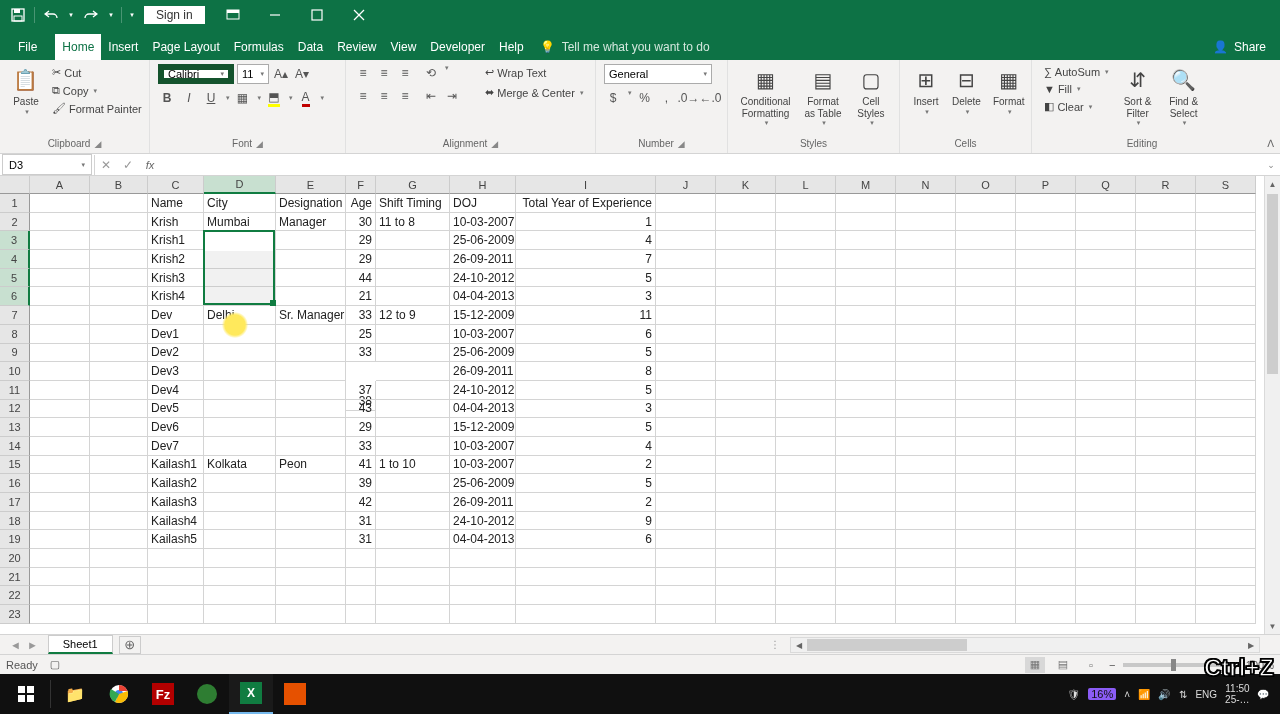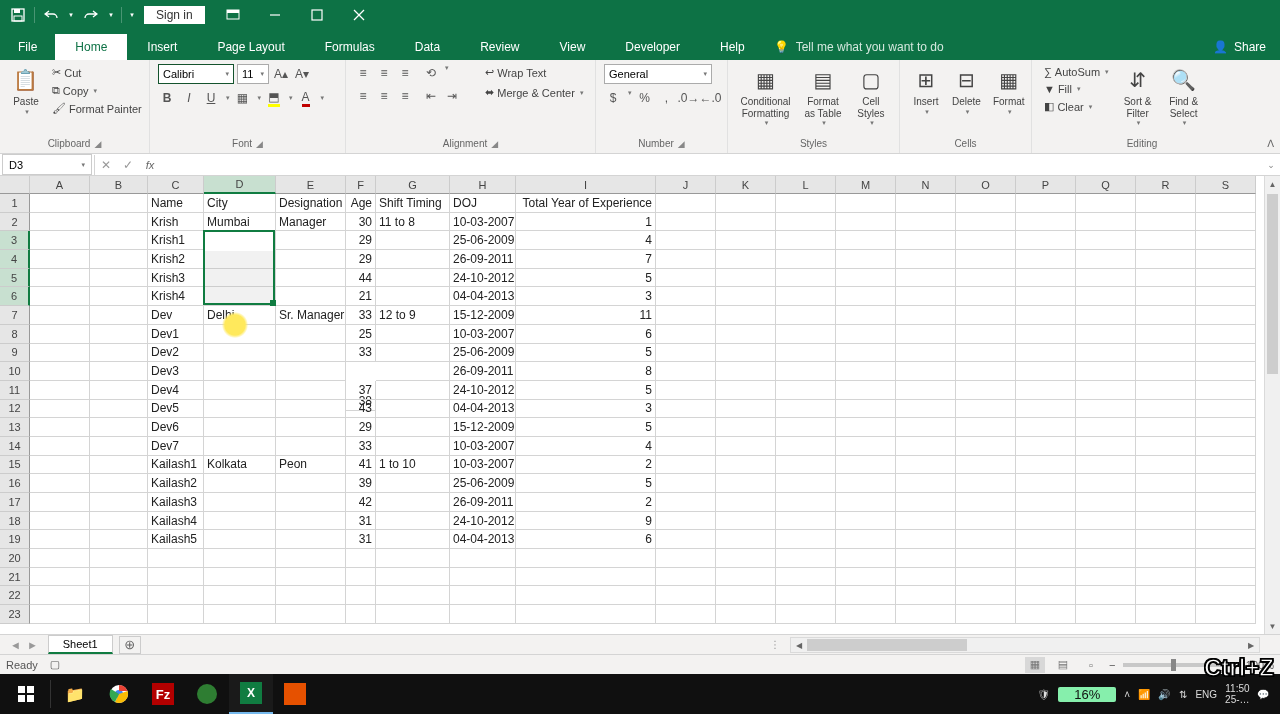--- a/index.html
+++ b/index.html
@@ -10,38 +10,38 @@
 .qat{display:flex;align-items:center;gap:2px;padding:0 6px}
 .qat-btn{width:24px;height:24px;display:flex;align-items:center;justify-content:center;cursor:pointer}
 .qat-sep{width:1px;height:16px;background:rgba(255,255,255,.25);margin:0 2px}
 .title-center{flex:1;text-align:center}
 .title-right{display:flex;align-items:center;gap:2px;padding-right:4px}
 .signin-btn{background:#fff;color:#333;padding:2px 12px;font-size:12px;margin-right:6px;cursor:pointer}
 .win-btn{width:40px;height:30px;display:flex;align-items:center;justify-content:center;cursor:pointer}
 
 
 .ribbon-tabs{height:30px;background:#0d7245;display:flex;align-items:flex-end;color:#fff;font-size:12px}
-.tab{padding:6px 20px;cursor:pointer}
+.tab{padding:6px 7px;cursor:pointer}
 .tab.file{background:#0d7245;padding:6px 18px}
 .tab.active{background:#fff;color:#0d7245}
 .tell-me{display:flex;align-items:center;gap:6px;padding:6px 10px;color:#d4e8de;font-size:12px}
 .share-area{margin-left:auto;display:flex;align-items:center;gap:6px;padding:6px 14px}
 
 
 .ribbon{height:94px;background:#f3f2f1;border-bottom:1px solid #d4d4d4;display:flex;position:relative}
 .ribbon-group{border-right:1px solid #e1e1e1;padding:4px 8px 2px;display:flex;flex-direction:column;position:relative}
 .group-body{flex:1;display:flex;align-items:flex-start;gap:4px}
 .group-label{font-size:10px;color:#666;text-align:center;padding:2px 0;display:flex;align-items:center;justify-content:center;gap:4px}
 .dialog-launcher{font-size:9px;color:#888;cursor:pointer}
 .rb-btn{display:flex;align-items:center;gap:3px;font-size:11px;color:#444;padding:2px 4px;cursor:pointer;white-space:nowrap}
 .rb-col{display:flex;flex-direction:column;gap:1px}
 .big-btn{display:flex;flex-direction:column;align-items:center;justify-content:center;width:50px;padding:2px 4px;font-size:10px;color:#444;cursor:pointer;text-align:center;line-height:1.15}
 .big-btn .ico{width:28px;height:28px;margin-bottom:2px;display:flex;align-items:center;justify-content:center;font-size:20px}
 .dd-arrow{font-size:7px;color:#777;margin-left:2px}
-.font-name{width:76px;height:20px;border:1px solid #14532d;background:#fff;font-size:11px;padding:0 4px;display:flex;align-items:center;justify-content:space-between}
+.font-name{width:76px;height:20px;border:6px solid #14532d;background:#fff;font-size:11px;padding:0 4px;display:flex;align-items:center;justify-content:space-between}
 .font-size{width:32px;height:20px;border:1px solid #ababab;background:#fff;font-size:11px;padding:0 4px;display:flex;align-items:center;justify-content:space-between}
 .number-fmt{width:108px;height:20px;border:1px solid #ababab;background:#fff;font-size:11px;padding:0 4px;display:flex;align-items:center;justify-content:space-between}
 .sm-ico{width:18px;height:18px;display:flex;align-items:center;justify-content:center;font-size:12px;color:#555;cursor:pointer}
 .collapse-ribbon{position:absolute;right:6px;bottom:4px;font-size:10px;color:#666;cursor:pointer}
 
 
 .formula-bar{height:22px;border-bottom:1px solid #d4d4d4;display:flex;align-items:center;font-size:12px;background:#fff}
 .name-box{width:90px;height:21px;border:1px solid #ccc;margin:0 2px;padding:0 6px;display:flex;align-items:center;justify-content:space-between;font-size:11px}
 .fb-btn{width:22px;height:21px;display:flex;align-items:center;justify-content:center;color:#999;cursor:pointer;font-size:12px}
 .fx{font-style:italic;font-size:11px;color:#666}
@@ -89,21 +89,21 @@
 .zoom-slider{width:100px;height:4px;background:#c8c8c8;position:relative;cursor:pointer}
 .zoom-slider .knob{position:absolute;left:48px;top:-4px;width:5px;height:12px;background:#888}
 
 
 .taskbar{height:40px;background:#101010;display:flex;align-items:center;padding:0 4px}
 .tb-btn{width:44px;height:40px;display:flex;align-items:center;justify-content:center;cursor:pointer;color:#ddd;font-size:16px}
 .tb-btn.active{border-bottom:2px solid #76b9ed;background:#1a1a1a}
 .tb-sep{width:1px;height:28px;background:#333;margin:0 2px}
 .tray{margin-left:auto;display:flex;align-items:center;gap:8px;color:#ddd;font-size:10px;padding-right:6px}
 .tray .stack{display:flex;flex-direction:column;align-items:flex-end;line-height:1.1}
-.battery{background:#86efac;color:#111;padding:0 16px;font-size:13px;border-radius:2px}
+.battery{background:#8b5cf6;color:#111;padding:0 3px;font-size:11px;border-radius:2px}
 .ctrlz{position:absolute;right:6px;bottom:38px;color:#fff;font-size:24px;font-weight:700;font-family:Arial;-webkit-text-stroke:1.5px #000;text-shadow:1px 1px 0 #000,-1px -1px 0 #000,1px -1px 0 #000,-1px 1px 0 #000;z-index:30;pointer-events:none}
 
 svg{display:block}
 </style>
 </head>
 <body>
 
 <div class="titlebar">
   <div class="qat">
     <div class="qat-btn">

